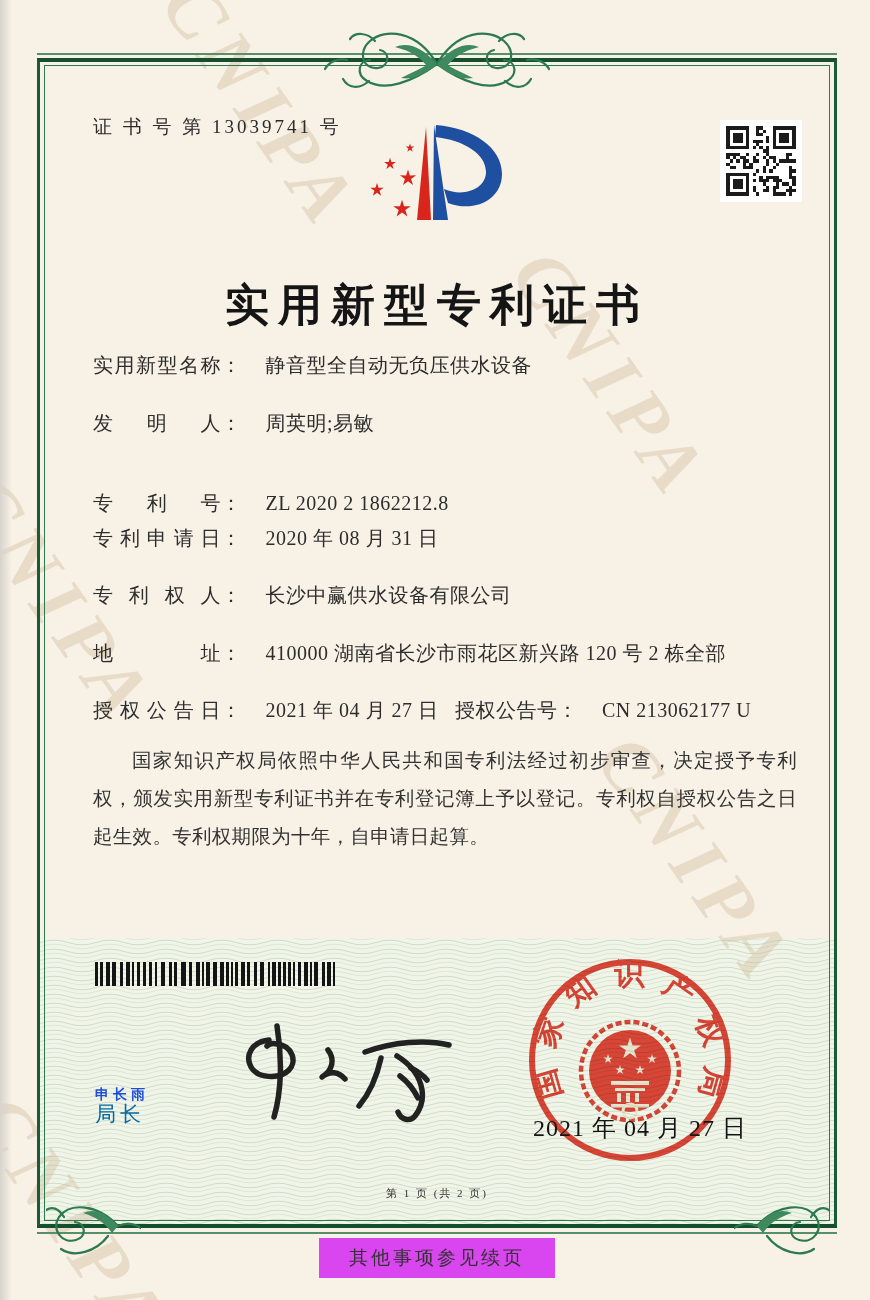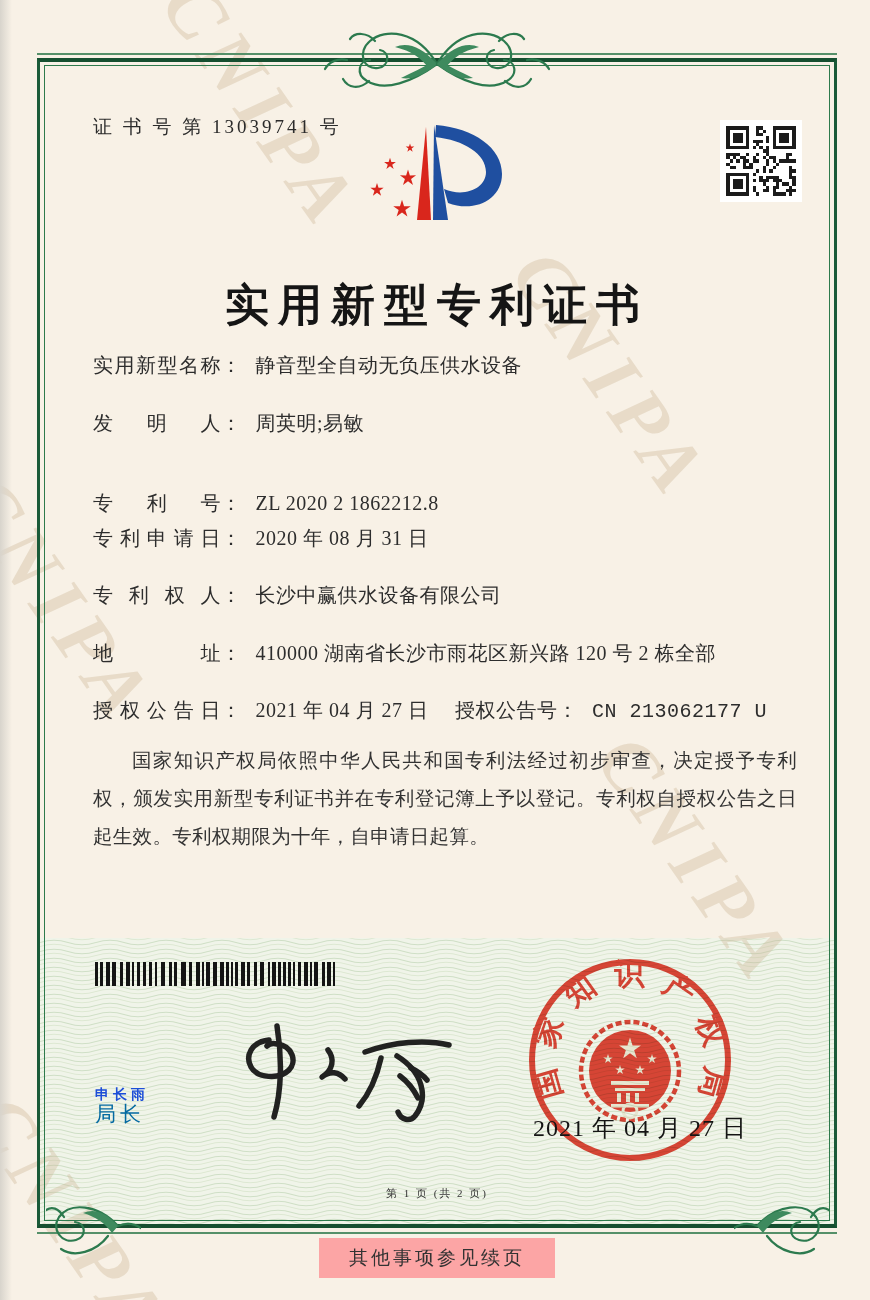--- a/index.html
+++ b/index.html
@@ -31,43 +31,43 @@
   
   .cert-no{left:93px;top:114px;font-size:19px;letter-spacing:3px;color:#2b2b2b;z-index:6;}
   .qr{left:720px;top:120px;z-index:6;background:#fff;padding:3px;}
   .logo{left:350px;top:112px;z-index:6;}
   .title{left:37px;top:244px;width:800px;text-align:center;font-size:44px;font-weight:bold;
     letter-spacing:9px;color:#151515;z-index:6;margin-top:32px;}
   
   .row{position:absolute;left:93px;width:710px;font-size:20px;color:#2d2d2d;z-index:6;letter-spacing:0.5px;}
   .fld-label{display:inline-block;width:128px;text-align:justify;text-align-last:justify;vertical-align:bottom;}
   .colon{display:inline-block;}
-  .fld-value{margin-left:14px;}
+  .fld-value{margin-left:24px;}
   .grant-right{position:absolute;left:362px;top:0;white-space:nowrap;}
-  .grant-right .fld-value{font-family:Liberation Mono, monospace;}
+  .grant-right .fld-value{}
   
   .bodytext{left:93px;top:742px;width:704px;z-index:6;font-size:19.5px;line-height:38px;
     color:#333;text-align:justify;letter-spacing:0.3px;}
   .bodytext p{margin:0;text-indent:2em;}
   
   .barcode{left:95px;top:962px;z-index:6;}
   
   .director-title{left:95px;top:1100px;font-family:Liberation Sans, sans-serif;
     font-size:21px;letter-spacing:4px;color:#0369a1;z-index:6;}
   .director-name{left:95px;top:1086px;font-family:"Liberation Sans","DejaVu Sans",sans-serif;
     font-size:14px;letter-spacing:4px;color:#1d4ed8;z-index:6;font-weight:bold;}
   .signature{left:225px;top:1012px;z-index:7;}
   
   .seal{left:523px;top:953px;z-index:6;mix-blend-mode:multiply;opacity:.93;}
   .seal-date{left:520px;top:1112px;width:240px;text-align:center;font-size:24px;color:#141414;
     letter-spacing:1px;z-index:8;white-space:nowrap;}
   
   .page-footer{left:37px;top:1186px;width:800px;text-align:center;font-size:11px;
     letter-spacing:2px;color:#333;z-index:6;}
-  .note{left:437px;top:1238px;transform:translateX(-50%);background:#fca5a5;
+  .note{left:437px;top:1238px;transform:translateX(-50%);background:#d946ef;
     padding:7px 30px;font-size:19px;letter-spacing:3px;color:#333;z-index:6;white-space:nowrap;}
 </style>
 </head>
 <body>
 
 <svg width="0" height="0" style="position:absolute" aria-hidden="true">
   <defs>
     <path id="star" d="M0,-10 L2.23,-3.07 L9.51,-3.09 L3.61,1.17 L5.88,8.09 L0,3.8 L-5.88,8.09 L-3.61,1.17 L-9.51,-3.09 L-2.23,-3.07 Z"></path>
     <pattern id="wv1" width="56" height="9" patternUnits="userSpaceOnUse">
       <path d="M0,4.5 Q14,0 28,4.5 T56,4.5" fill="none" stroke="#cfdfc6" stroke-width="1.1"></path>

